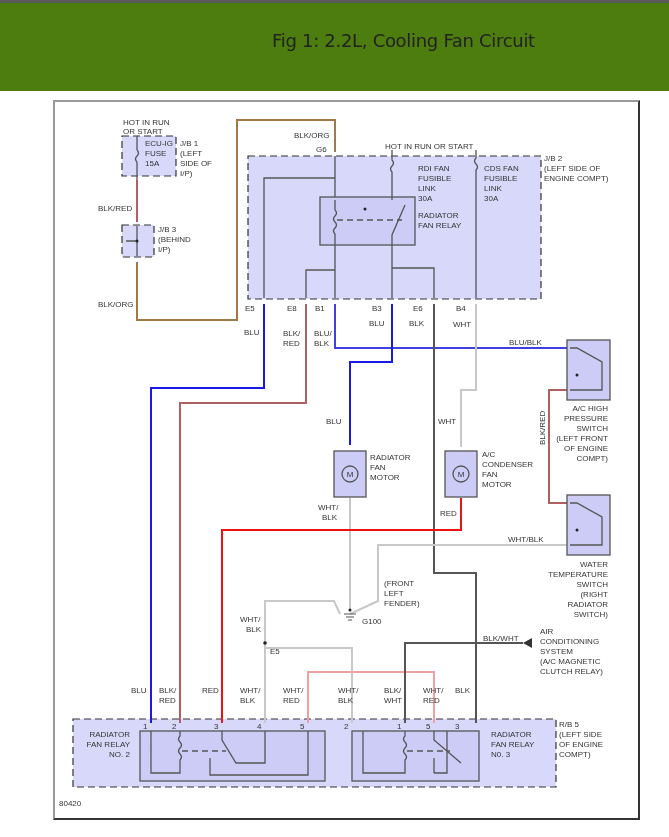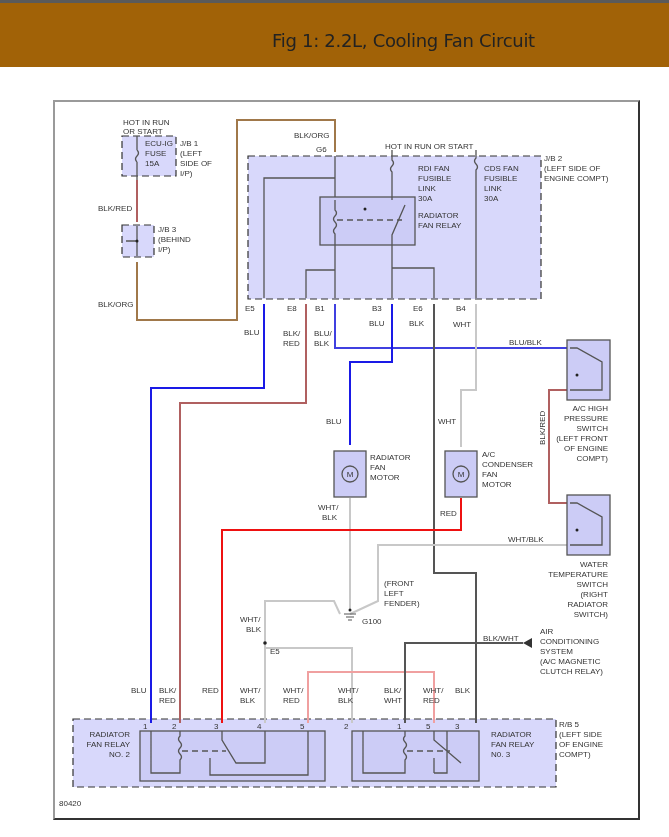--- a/index.html
+++ b/index.html
@@ -1,18 +1,18 @@
 <!DOCTYPE html>
 <html><head>
 <meta charset="utf-8">
 <style>
   html, body { margin:0; padding:0; background:#ffffff; }
   body { width:669px; height:837px; position:relative; overflow:hidden; font-family:"Liberation Sans", sans-serif; }
   .topbar { position:absolute; left:0; top:0; width:669px; height:3px; background:#5a5a5a; }
-  .header { position:absolute; left:0; top:3px; width:669px; height:64px; background:#a16207; }
+  .header { position:absolute; left:0; top:3px; width:669px; height:88px; background:#4d7c0f; }
   .header-title { position:absolute; left:272px; top:27px; font-size:18px; color:#222; font-family:"DejaVu Sans", sans-serif; letter-spacing:-0.3px; }
   .frame { position:absolute; left:53px; top:100px; width:583px; height:716px; border-top:2px solid #9a9a9a; border-left:2px solid #9a9a9a; border-right:2px solid #333; border-bottom:2px solid #333; background:#fff; }
   svg#diagram { position:absolute; left:0; top:0; }
   svg text { font-family:"Liberation Sans", sans-serif; font-size:8px; fill:#333; }
   .box { fill:#d8d8fb; stroke:#333; stroke-width:1.2; stroke-dasharray:7 4; }
   .comp { fill:#ccccf6; stroke:#555; stroke-width:1.3; }
   .w { fill:none; stroke-width:2; }
   .int { fill:none; stroke:#555; stroke-width:1.3; }
   .dot { fill:#222; }
 </style>

